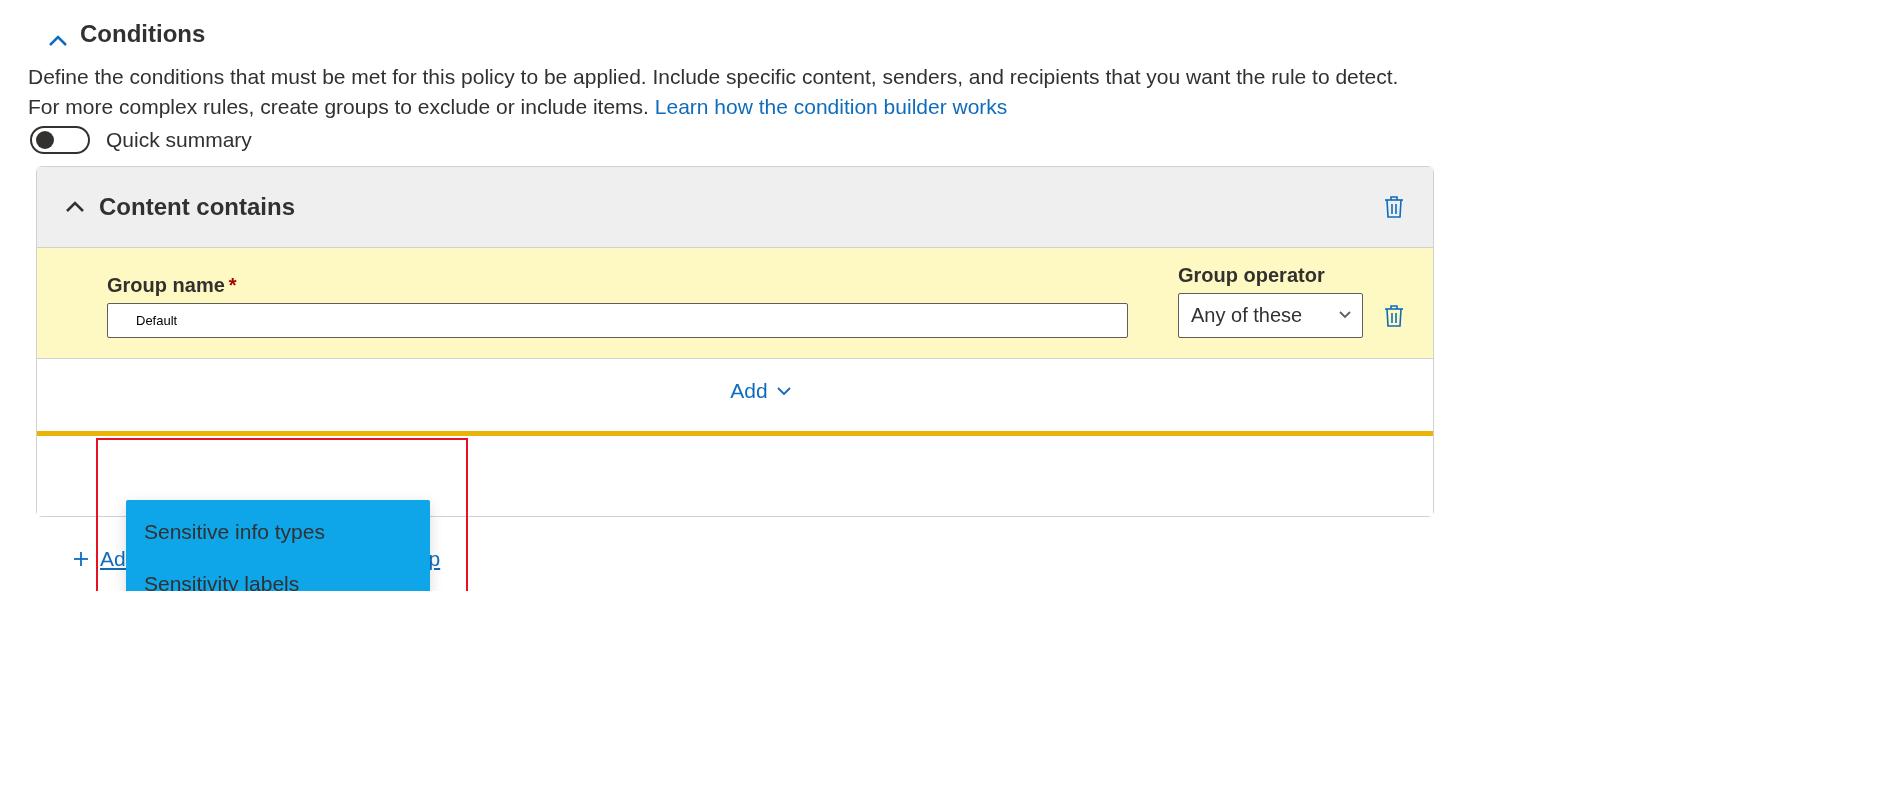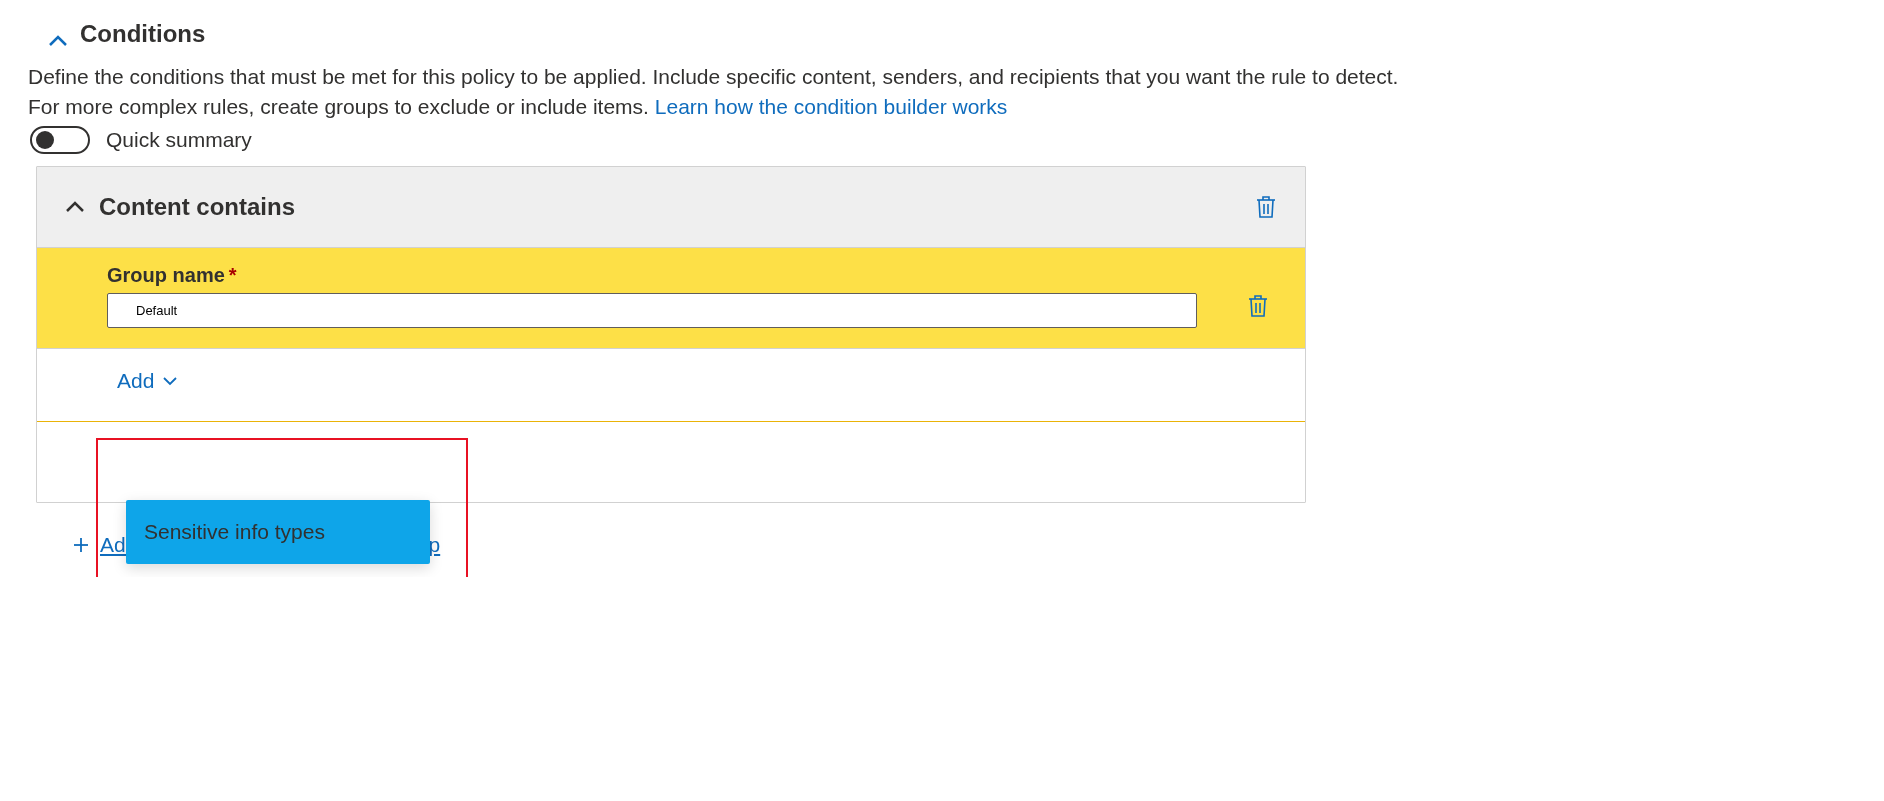--- a/index.html
+++ b/index.html
@@ -56,22 +56,22 @@
     border-radius: 50%;
     background: #323130;
     position: absolute;
     top: 3px;
     left: 4px;
   }
   .toggle-label { font-size: 21px; }
   .panel {
     margin-left: 8px;
     border: 1px solid #d1d1d1;
-    border-radius: 1px;
-    width: 1270px;
+    border-radius: 6px;
+    width: 1398px;
   }
   .panel-header {
     background: #efefef;
     border-bottom: 1px solid #d1d1d1;
     display: flex;
     align-items: center;
     padding: 26px 28px;
   }
   .panel-header-left {
     display: flex;
@@ -82,21 +82,21 @@
   .panel-title {
     font-weight: 600;
     font-size: 24px;
   }
   .trash-btn {
     display: inline-flex;
     align-items: center;
     justify-content: center;
   }
   .group-row {
-    background: #fde047;
+    background: #fef9c3;
     border-bottom: 1px solid #d1d1d1;
     display: flex;
     padding: 16px 28px 20px 70px;
     gap: 50px;
     align-items: flex-end;
   }
   .field { display: flex; flex-direction: column; gap: 6px; }
   .field-label { font-weight: 600; font-size: 20px; }
   .req { color: #a80000; margin-left: 4px; }
   .text-input {
@@ -122,21 +122,22 @@
     font-size: 20px;
   }
   .operator-col {
     display: flex;
     align-items: flex-end;
     gap: 20px;
   }
   .add-row {
     background: #fff;
     padding: 20px 28px 28px 80px;
-    border-bottom: 1px solid #eab308;
+    border-bottom: 5px solid #eab308;
+    text-align: center;
   }
   .add-btn {
     display: inline-flex;
     align-items: center;
     gap: 8px;
     color: #0F6CBD;
     font-size: 21px;
   }
   .spacer-row { height: 80px; background:#fff; }
   .dropdown-highlight {
@@ -222,20 +223,29 @@
     </div>
 
     <div class="group-row">
       <div class="field gname-field">
         <span class="field-label">
           <span>Group name</span><span class="req">*</span>
         </span>
         <input type="text" class="text-input" value="Default" style="">
       </div>
       <div class="operator-col">
+        <div class="field">
+          <span class="field-label">Group operator</span>
+          <div class="select-wrap">
+            <span>Any of these</span>
+            <svg width="14" height="10" viewBox="0 0 14 10" fill="none" stroke="#605e5c" stroke-width="1.8">
+                <polyline points="2,2 7,7 12,2"></polyline>
+              </svg>
+          </div>
+        </div>
         <span class="trash-btn" style="margin-bottom:10px;">
           <svg width="22" height="24" viewBox="0 0 22 24" fill="none" stroke="#0F6CBD" stroke-width="1.6">
             <polyline points="2,5 20,5"></polyline>
             <path d="M4,5 L5,22 L17,22 L18,5"></path>
             <path d="M8,5 L8,2 L14,2 L14,5"></path>
             <line x1="9" y1="9" x2="9" y2="19"></line>
             <line x1="13" y1="9" x2="13" y2="19"></line>
           </svg>
         </span>
       </div>
@@ -269,17 +279,18 @@
       <svg width="22" height="16" viewBox="0 0 22 16" fill="none" stroke="#0F6CBD" stroke-width="1.6">
         <rect x="2" y="2" width="18" height="12" rx="1"></rect>
         <line x1="2" y1="6" x2="20" y2="6"></line>
       </svg>
       <span>Add group</span>
     </span>
   </div>
 
   <div class="dropdown-menu">
     <div class="menu-item">Sensitive info types</div>
+    <div class="menu-item">Sensitivity labels</div>
   </div>
 
   <div class="dropdown-highlight"></div>
 
 </div>
 
 </body></html>

